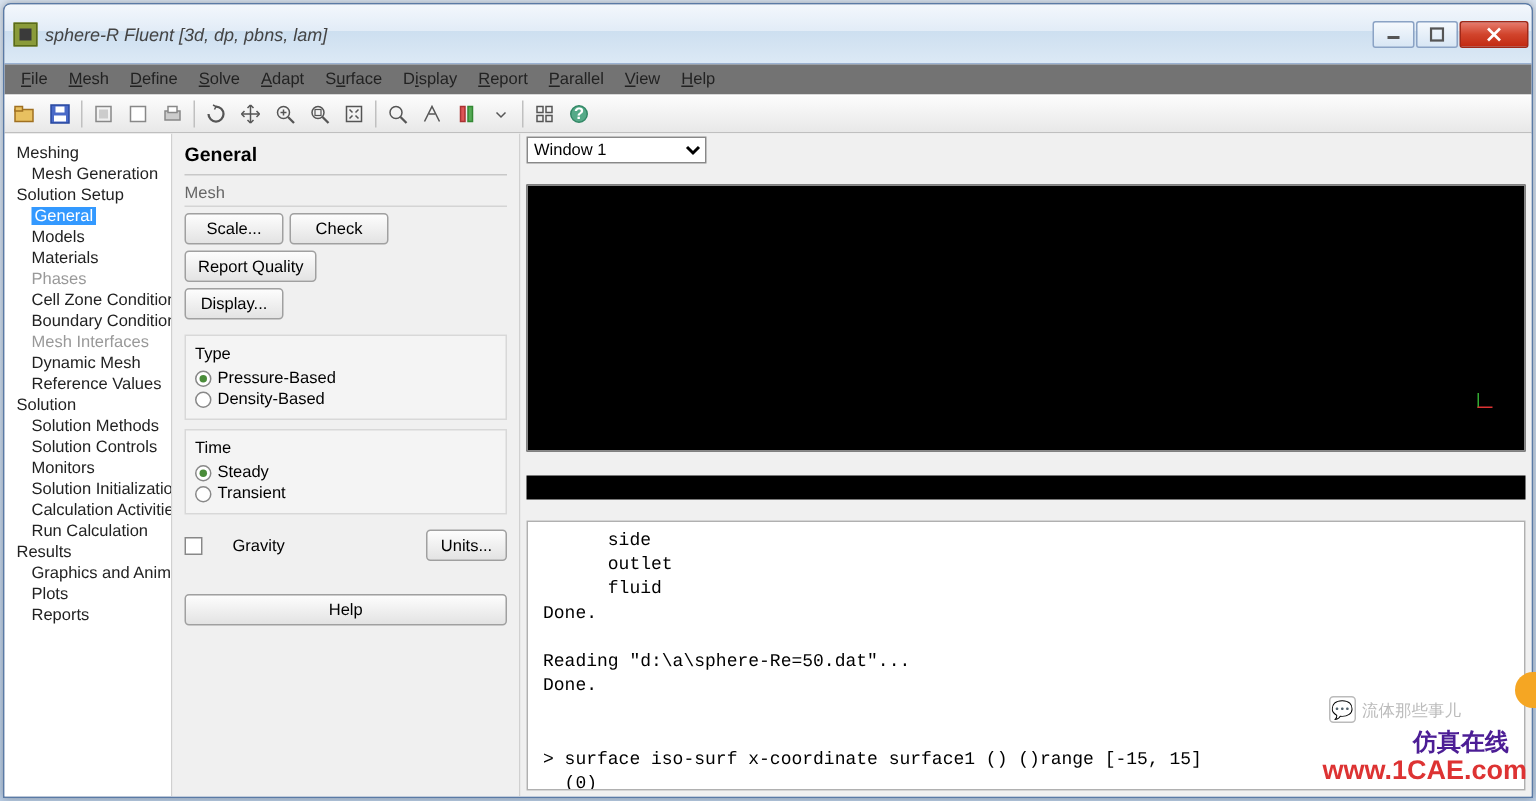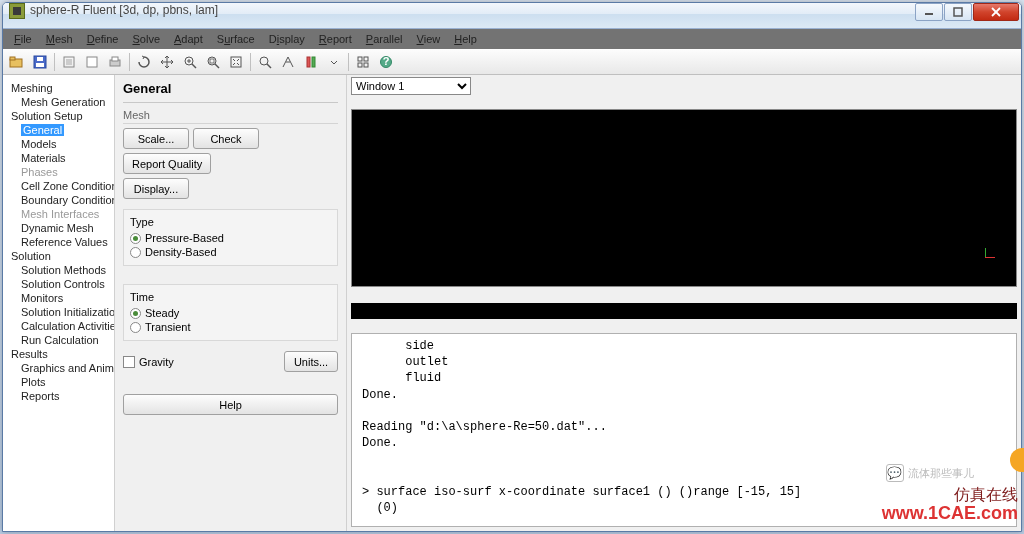--- a/index.html
+++ b/index.html
@@ -1,20 +1,20 @@
 <!DOCTYPE html>
 <html><head>
   <meta charset="utf-8">
   <style>
     * { box-sizing: border-box; margin: 0; padding: 0; font-family: Tahoma, Arial, sans-serif; font-size: 11px; }
     body { width: 1024px; height: 534px; background: linear-gradient(to bottom, #d9e4f1, #b9cde5); overflow: hidden; position: relative; }
     
     .window { position: absolute; left: 2px; top: 2px; right: 2px; bottom: 2px; border: 1px solid #5a7aa5; border-radius: 5px 5px 0 0; background: #f0f0f0; display: flex; flex-direction: column; overflow: hidden; box-shadow: 0 0 6px rgba(0,0,0,0.3); }
     
-    .titlebar { height: 26px; background: linear-gradient(to bottom, #f3f7fc 0%, #e2ecf7 45%, #cddff0 46%, #dce9f5 100%); display: flex; padding: 0 2px 0 6px; border-bottom: 1px solid #9ab1d1; }
+    .titlebar { height: 40px; background: linear-gradient(to bottom, #f3f7fc 0%, #e2ecf7 45%, #cddff0 46%, #dce9f5 100%); display: flex; align-items: center; padding: 0 2px 0 6px; border-bottom: 1px solid #9ab1d1; font-style: italic; }
     .titlebar .appicon { width: 16px; height: 16px; background: #8a9b3a; border: 1px solid #5a6b1a; margin-right: 5px; position: relative; }
     .titlebar .appicon::after { content: ''; position: absolute; inset: 3px; background: #3a3a3a; }
     .titlebar .title { color: #444; font-size: 12px; flex: 1; }
     .winbtns { display: flex; gap: 1px; }
     .winbtn { width: 28px; height: 18px; border: 1px solid #8ba3c5; border-radius: 2px; background: linear-gradient(to bottom, #f5f9fd, #d8e6f4); display: flex; align-items: center; justify-content: center; }
     .winbtn.close { width: 46px; background: linear-gradient(to bottom, #e67a6c, #d1442c, #c22a12); color: #fff; border-color: #a02818; }
     .winbtn svg { stroke: #555; }
     .winbtn.close svg { stroke: #fff; }
     
     .menubar { height: 20px; background: #737373; display: flex; align-items: center; padding: 0 4px; }
@@ -40,37 +40,37 @@
     .glabel { color: #666; border-bottom: 1px solid #d4d4d4; padding-bottom: 2px; margin-bottom: 4px; }
     .btnrow { display: flex; gap: 4px; flex-wrap: wrap; margin-bottom: 4px; }
     .gbtn { min-width: 66px; height: 21px; background: linear-gradient(to bottom, #fdfdfd, #e3e3e3); border: 1px solid #a0a0a0; border-radius: 3px; display: flex; align-items: center; justify-content: center; padding: 0 8px; }
     .solvergrid { display: flex; gap: 18px; border: 1px solid #d8d8d8; padding: 6px; background: #f4f4f4; }
     .solvercol { flex: 1; }
     .solvercol .colhdr { margin-bottom: 3px; }
     .radio { display: flex; align-items: center; gap: 4px; padding: 1px 0; }
     .radio .dot { width: 11px; height: 11px; border: 1px solid #888; border-radius: 50%; background: #fff; position: relative; }
     .radio.checked .dot::after { content: ''; position: absolute; inset: 2px; background: #4a8c3a; border-radius: 50%; }
     .checkrow { display: flex; align-items: center; justify-content: space-between; margin-top: 6px; }
-    .chk { display: flex; align-items: center; gap: 4px; }
+    .chk { display: flex; align-items: center; gap: 20px; }
     .chk .box { width: 12px; height: 12px; border: 1px solid #888; background: #fff; }
     
     .mainarea { flex: 1; display: flex; flex-direction: column; background: #f0f0f0; gap: 12px; }
     .windowsel { height: 22px; display: flex; align-items: center; padding: 2px 4px; }
     .windowsel select { width: 120px; height: 18px; font-size: 11px; background: #fff; border: 1px solid #888; }
     .viewport { height: 178px; background: #000; margin: 0 4px 4px 4px; border: 1px solid #888; position: relative; }
     .axis { position: absolute; right: 20px; bottom: 28px; width: 14px; height: 14px; }
     .axis::before { content: ''; position: absolute; left: 3px; bottom: 0; width: 1px; height: 10px; background: #3a3; }
     .axis::after { content: ''; position: absolute; left: 3px; bottom: 0; width: 10px; height: 1px; background: #d33; }
     .blackstrip { height: 16px; background: #000; margin: 0 4px 2px 4px; }
     
     .console { flex: 1; margin: 0 4px 4px 4px; border: 1px solid #b0b0b0; background: #fff; font-family: 'Courier New', monospace; font-size: 12px; padding: 4px 10px; white-space: pre; overflow: hidden; position: relative; color: #000; line-height: 1.35; }
     
     .watermark1 { position: absolute; right: 50px; bottom: 52px; color: #bbb; font-size: 14px; display: flex; align-items: center; gap: 4px; pointer-events: none; }
     .wmicon { width: 18px; height: 18px; border: 1px solid #bbb; border-radius: 3px; display: flex; align-items: center; justify-content: center; font-size: 12px; }
-    .watermark2 { position: absolute; right: 6px; bottom: 28px; color: #7f1d1d; font-size: 16px; font-weight: normal; pointer-events: none; }
+    .watermark2 { position: absolute; right: 18px; bottom: 28px; color: #4c1d95; font-size: 16px; font-weight: bold; pointer-events: none; }
     .watermark3 { position: absolute; right: 6px; bottom: 10px; color: #d33; font-size: 18px; font-weight: bold; pointer-events: none; }
     .bubble { position: absolute; right: 0; bottom: 62px; width: 14px; height: 24px; background: #f5a623; border-radius: 12px 0 0 12px; }
   </style>
 </head>
 <body>
 
 <div class="window">
   <div class="titlebar">
     <div class="appicon"></div>
     <div class="title">sphere-R Fluent  [3d, dp, pbns, lam]</div>
@@ -263,21 +263,21 @@
             <div class="radio checked">
                 <span class="dot"></span>
                 <span>Pressure-Based</span>
               </div>
             <div class="radio">
                 <span class="dot"></span>
                 <span>Density-Based</span>
               </div>
           </div>
         </div>
-        <div class="solvergrid" style="margin-top:18px;">
+        <div class="solvergrid" style="margin-top:6px;">
           <div class="solvercol">
             <div class="colhdr">Time</div>
             <div class="radio checked">
                 <span class="dot"></span>
                 <span>Steady</span>
               </div>
             <div class="radio">
                 <span class="dot"></span>
                 <span>Transient</span>
               </div>

